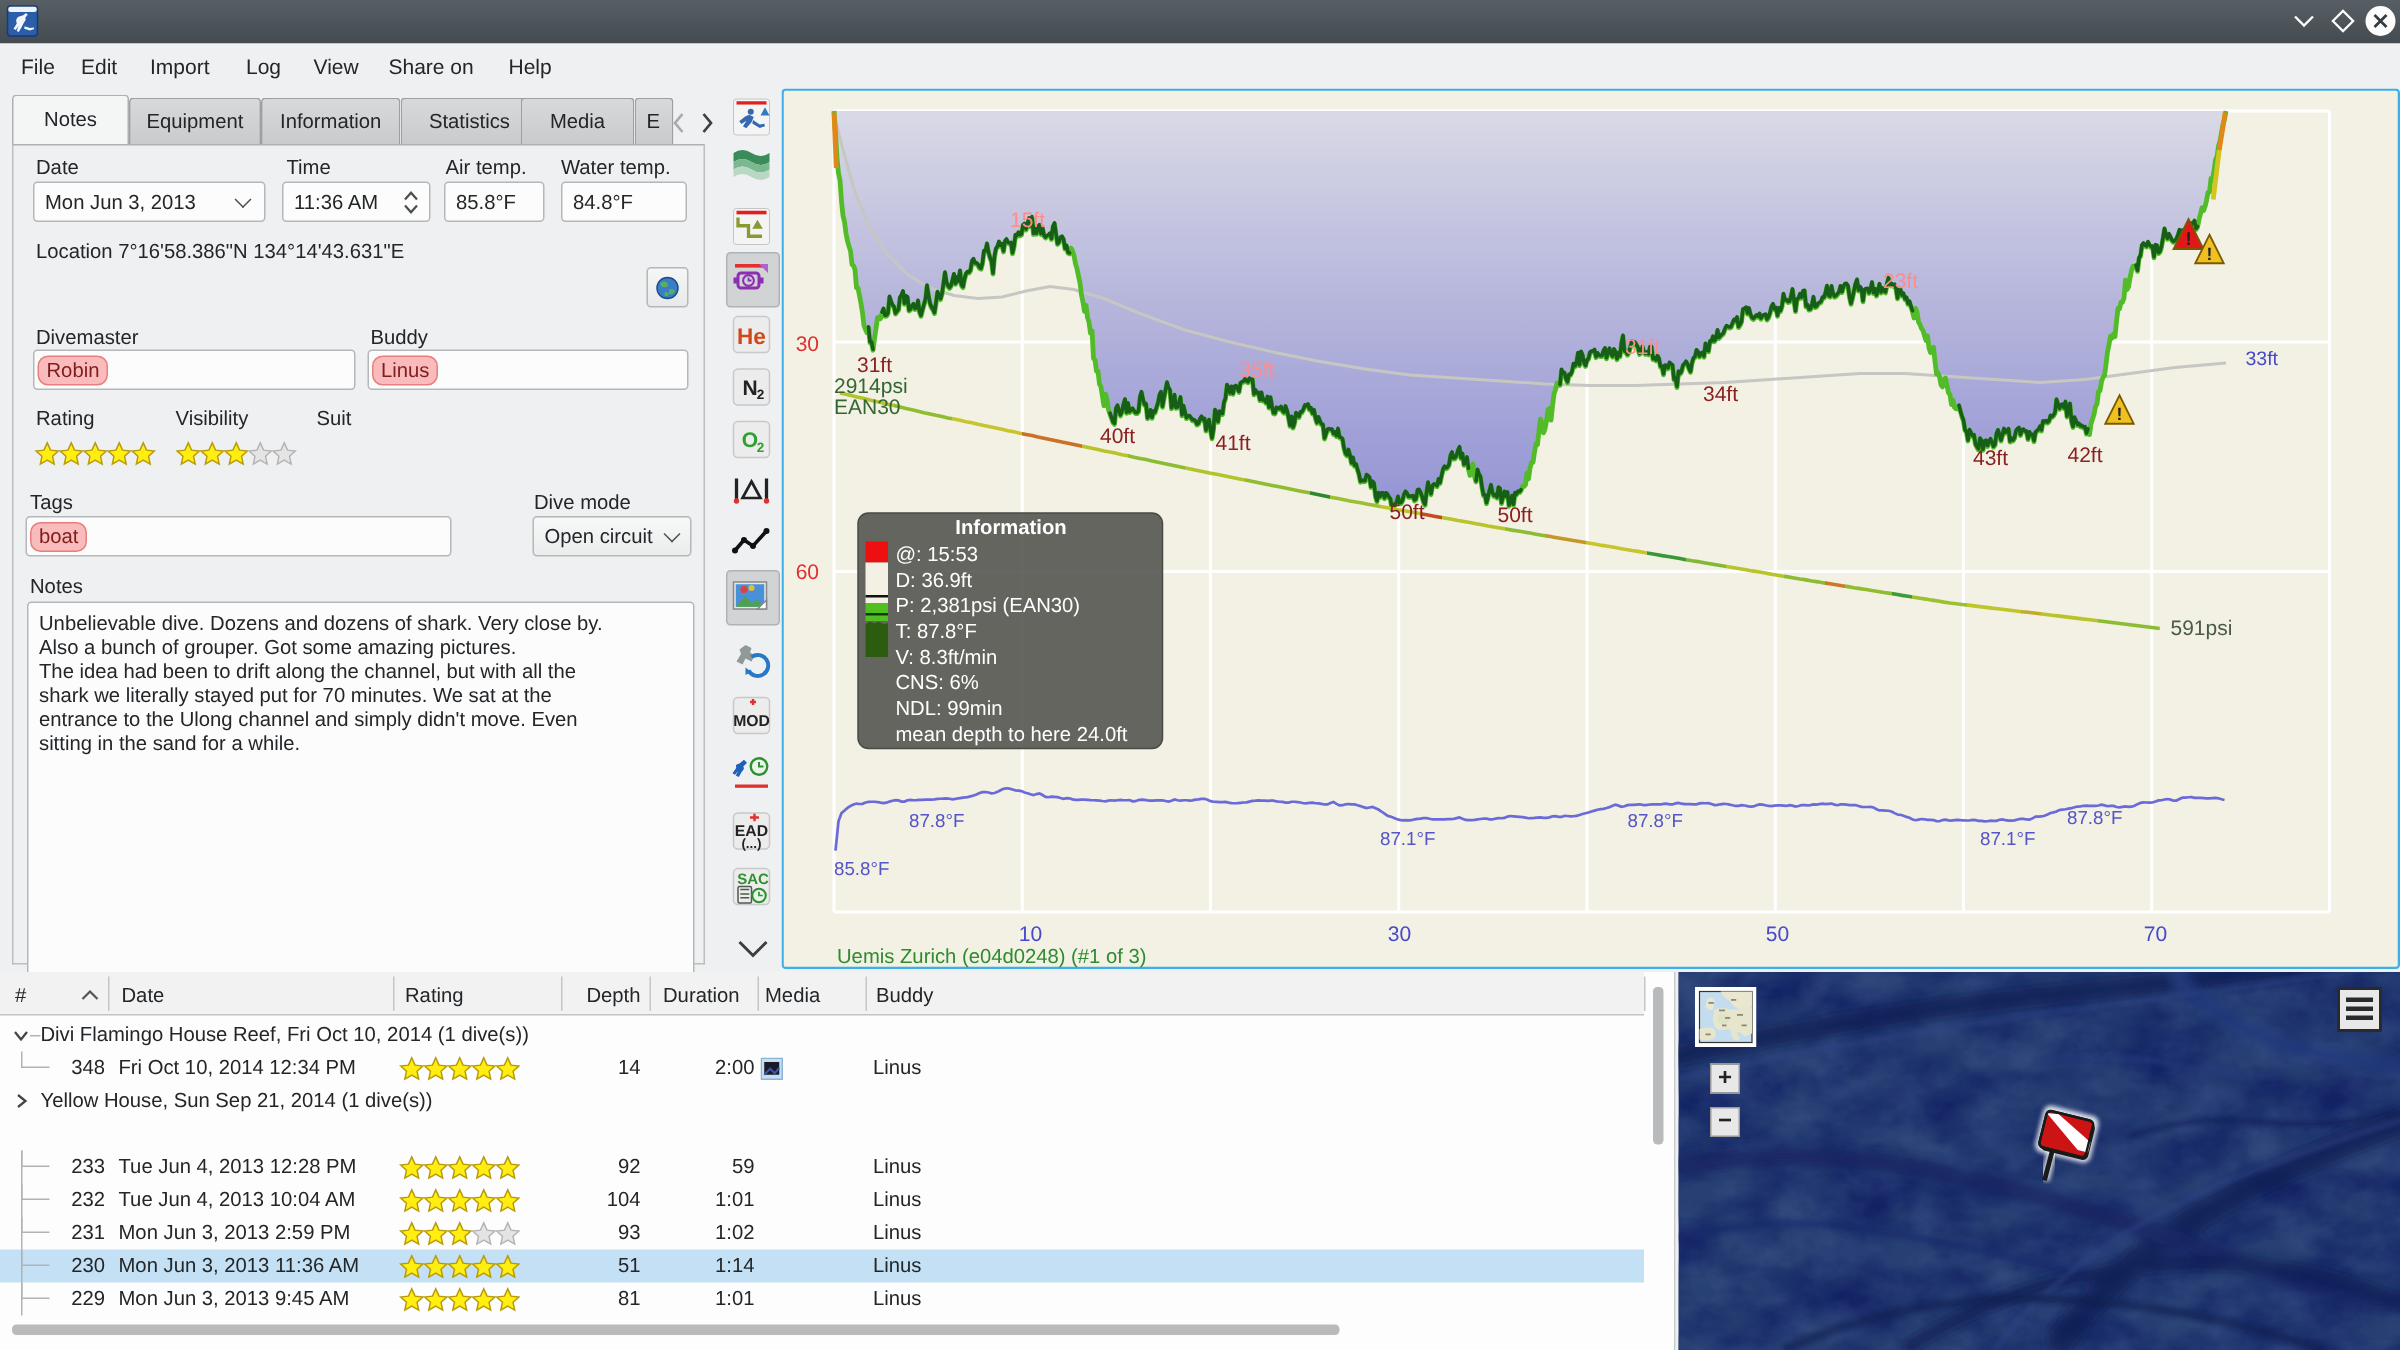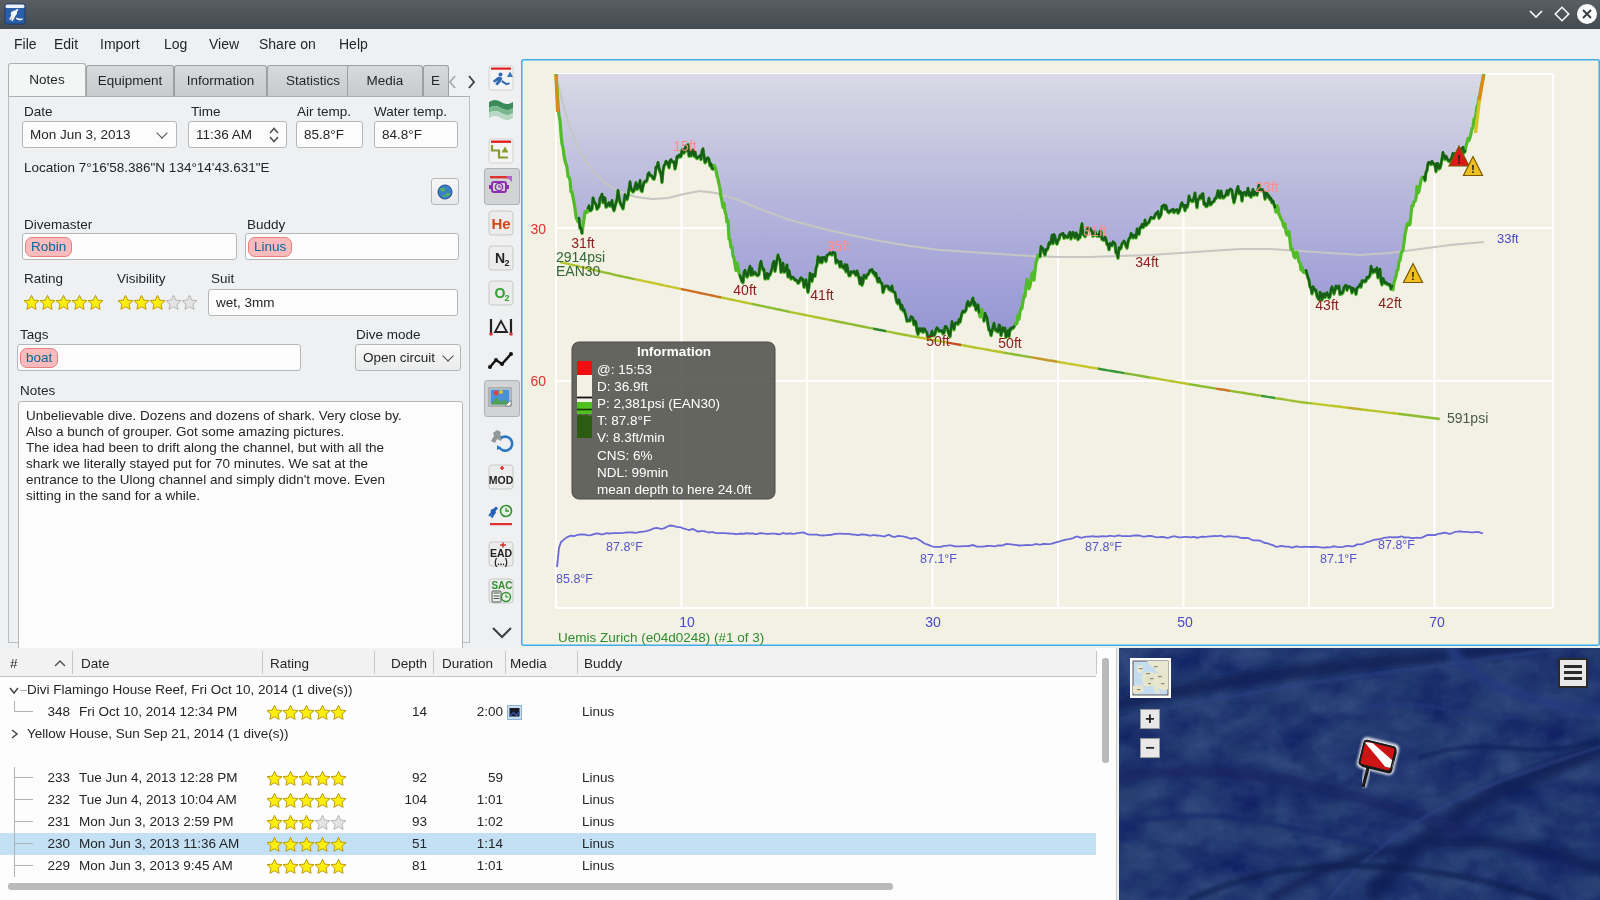--- a/index.html
+++ b/index.html
@@ -7,21 +7,21 @@
 #titlebar{position:absolute;left:0;top:0;width:1600px;height:29px;background:linear-gradient(#575e64,#434a50);color:#fcfcfc;font-size:13.5px}
 #titlebar .title{position:absolute;left:0;right:0;top:7px;text-align:center}
 #menubar{position:absolute;left:0;top:29px;width:1600px;height:32px;background:#eff0f1;color:#232629;font-size:14px}
 .menuitem{position:absolute;top:7px}
 .tab{position:absolute;top:65px;height:32px;background:linear-gradient(#d8d9da,#c9cacb);border:1px solid #9da0a2;border-bottom:none;border-radius:3px 3px 0 0;color:#232629;font-size:13.5px;text-align:center;line-height:30px}
 .tab.active{top:63px;height:34px;background:#f4f5f5;border-color:#aeb1b3;line-height:32px}
 #tabpanel{position:absolute;left:8px;top:96px;width:462px;height:547px;background:#eff0f1;border:1px solid #bcbfc1;border-top:1px solid #aeb1b3}
 .flabel{position:absolute;font-size:13.5px;color:#232629}
 .input{position:absolute;background:#fcfcfc;border:1px solid #b4b8ba;border-radius:3px;font-size:13.5px;color:#232629}
 .input .txt{position:absolute;left:7px;top:5px;white-space:nowrap}
-.pill{position:absolute;top:3px;background:#f9bbbb;border:1px solid #e87f7f;border-radius:7px;padding:1px 5px 2px 5px;font-size:13.5px;color:#0369a1}
+.pill{position:absolute;top:3px;background:#f9bbbb;border:1px solid #e87f7f;border-radius:7px;padding:1px 5px 2px 5px;font-size:13.5px;color:#7f1d1d}
 .chev{position:absolute;width:8px;height:8px;border-right:1.6px solid #4a4f52;border-bottom:1.6px solid #4a4f52}
 .star{position:absolute;width:17px;height:17px}
 #dlist{position:absolute;left:0;top:648px;width:1117px;height:252px;background:#fdfdfd;border-right:1px solid #c8c9ca;font-size:13.5px;color:#232629}
 #dlhead{position:absolute;left:0;top:0;width:1096px;height:29px;background:#f2f2f2;border-bottom:1px solid #c4c6c7}
 .hsep{position:absolute;top:3px;height:23px;width:1px;background:#c4c6c7}
 .drow{position:absolute;left:0;width:1096px;height:22px}
 .dcell{position:absolute;top:3px;white-space:nowrap}
 .treeline{position:absolute;border-left:1px solid #b0b3b5;border-bottom:1px solid #b0b3b5}
 #map{position:absolute;left:1119px;top:648px;width:481px;height:252px}
 .mapbtn{position:absolute;width:20px;height:20px;background:#e8e8e8;border:1px solid #9a9a9a;color:#222;font-size:16px;text-align:center;line-height:18px;font-weight:bold}
@@ -130,23 +130,20 @@
     </svg>
 <svg class="star" style="left:149px;top:294px" viewBox="0 0 24 24">
       <path d="M12 1.8 L15.1 8.6 22.5 9.4 17 14.4 18.5 21.7 12 18 5.5 21.7 7 14.4 1.5 9.4 8.9 8.6 Z" fill="#ffee10" stroke="#b89a08" stroke-width="1.4"></path>
     </svg>
 <svg class="star" style="left:165px;top:294px" viewBox="0 0 24 24">
       <path d="M12 1.8 L15.1 8.6 22.5 9.4 17 14.4 18.5 21.7 12 18 5.5 21.7 7 14.4 1.5 9.4 8.9 8.6 Z" fill="#e4e4e4" stroke="#b4b4b4" stroke-width="1.4"></path>
     </svg>
 <svg class="star" style="left:181px;top:294px" viewBox="0 0 24 24">
       <path d="M12 1.8 L15.1 8.6 22.5 9.4 17 14.4 18.5 21.7 12 18 5.5 21.7 7 14.4 1.5 9.4 8.9 8.6 Z" fill="#e4e4e4" stroke="#b4b4b4" stroke-width="1.4"></path>
     </svg>
-<div class="input" style="left:208px;top:289px;width:250px;height:27px">
-      <span class="txt">wet, 3mm</span>
-    </div>
 <div class="flabel" style="left:20px;top:327px">Tags</div>
 <div class="flabel" style="left:356px;top:327px">Dive mode</div>
 <div class="input" style="left:17px;top:344px;width:284px;height:27px">
       <span class="pill" style="left:2px">boat</span>
     </div>
 <div class="input" style="left:355px;top:344px;width:106px;height:27px;background:linear-gradient(#f8f8f8,#ebecec)">
       <span class="txt">Open circuit</span>
     </div>
 <div class="chev" style="left:444px;top:352px;transform:rotate(45deg)"></div>
 <div class="flabel" style="left:20px;top:383px">Notes</div>

